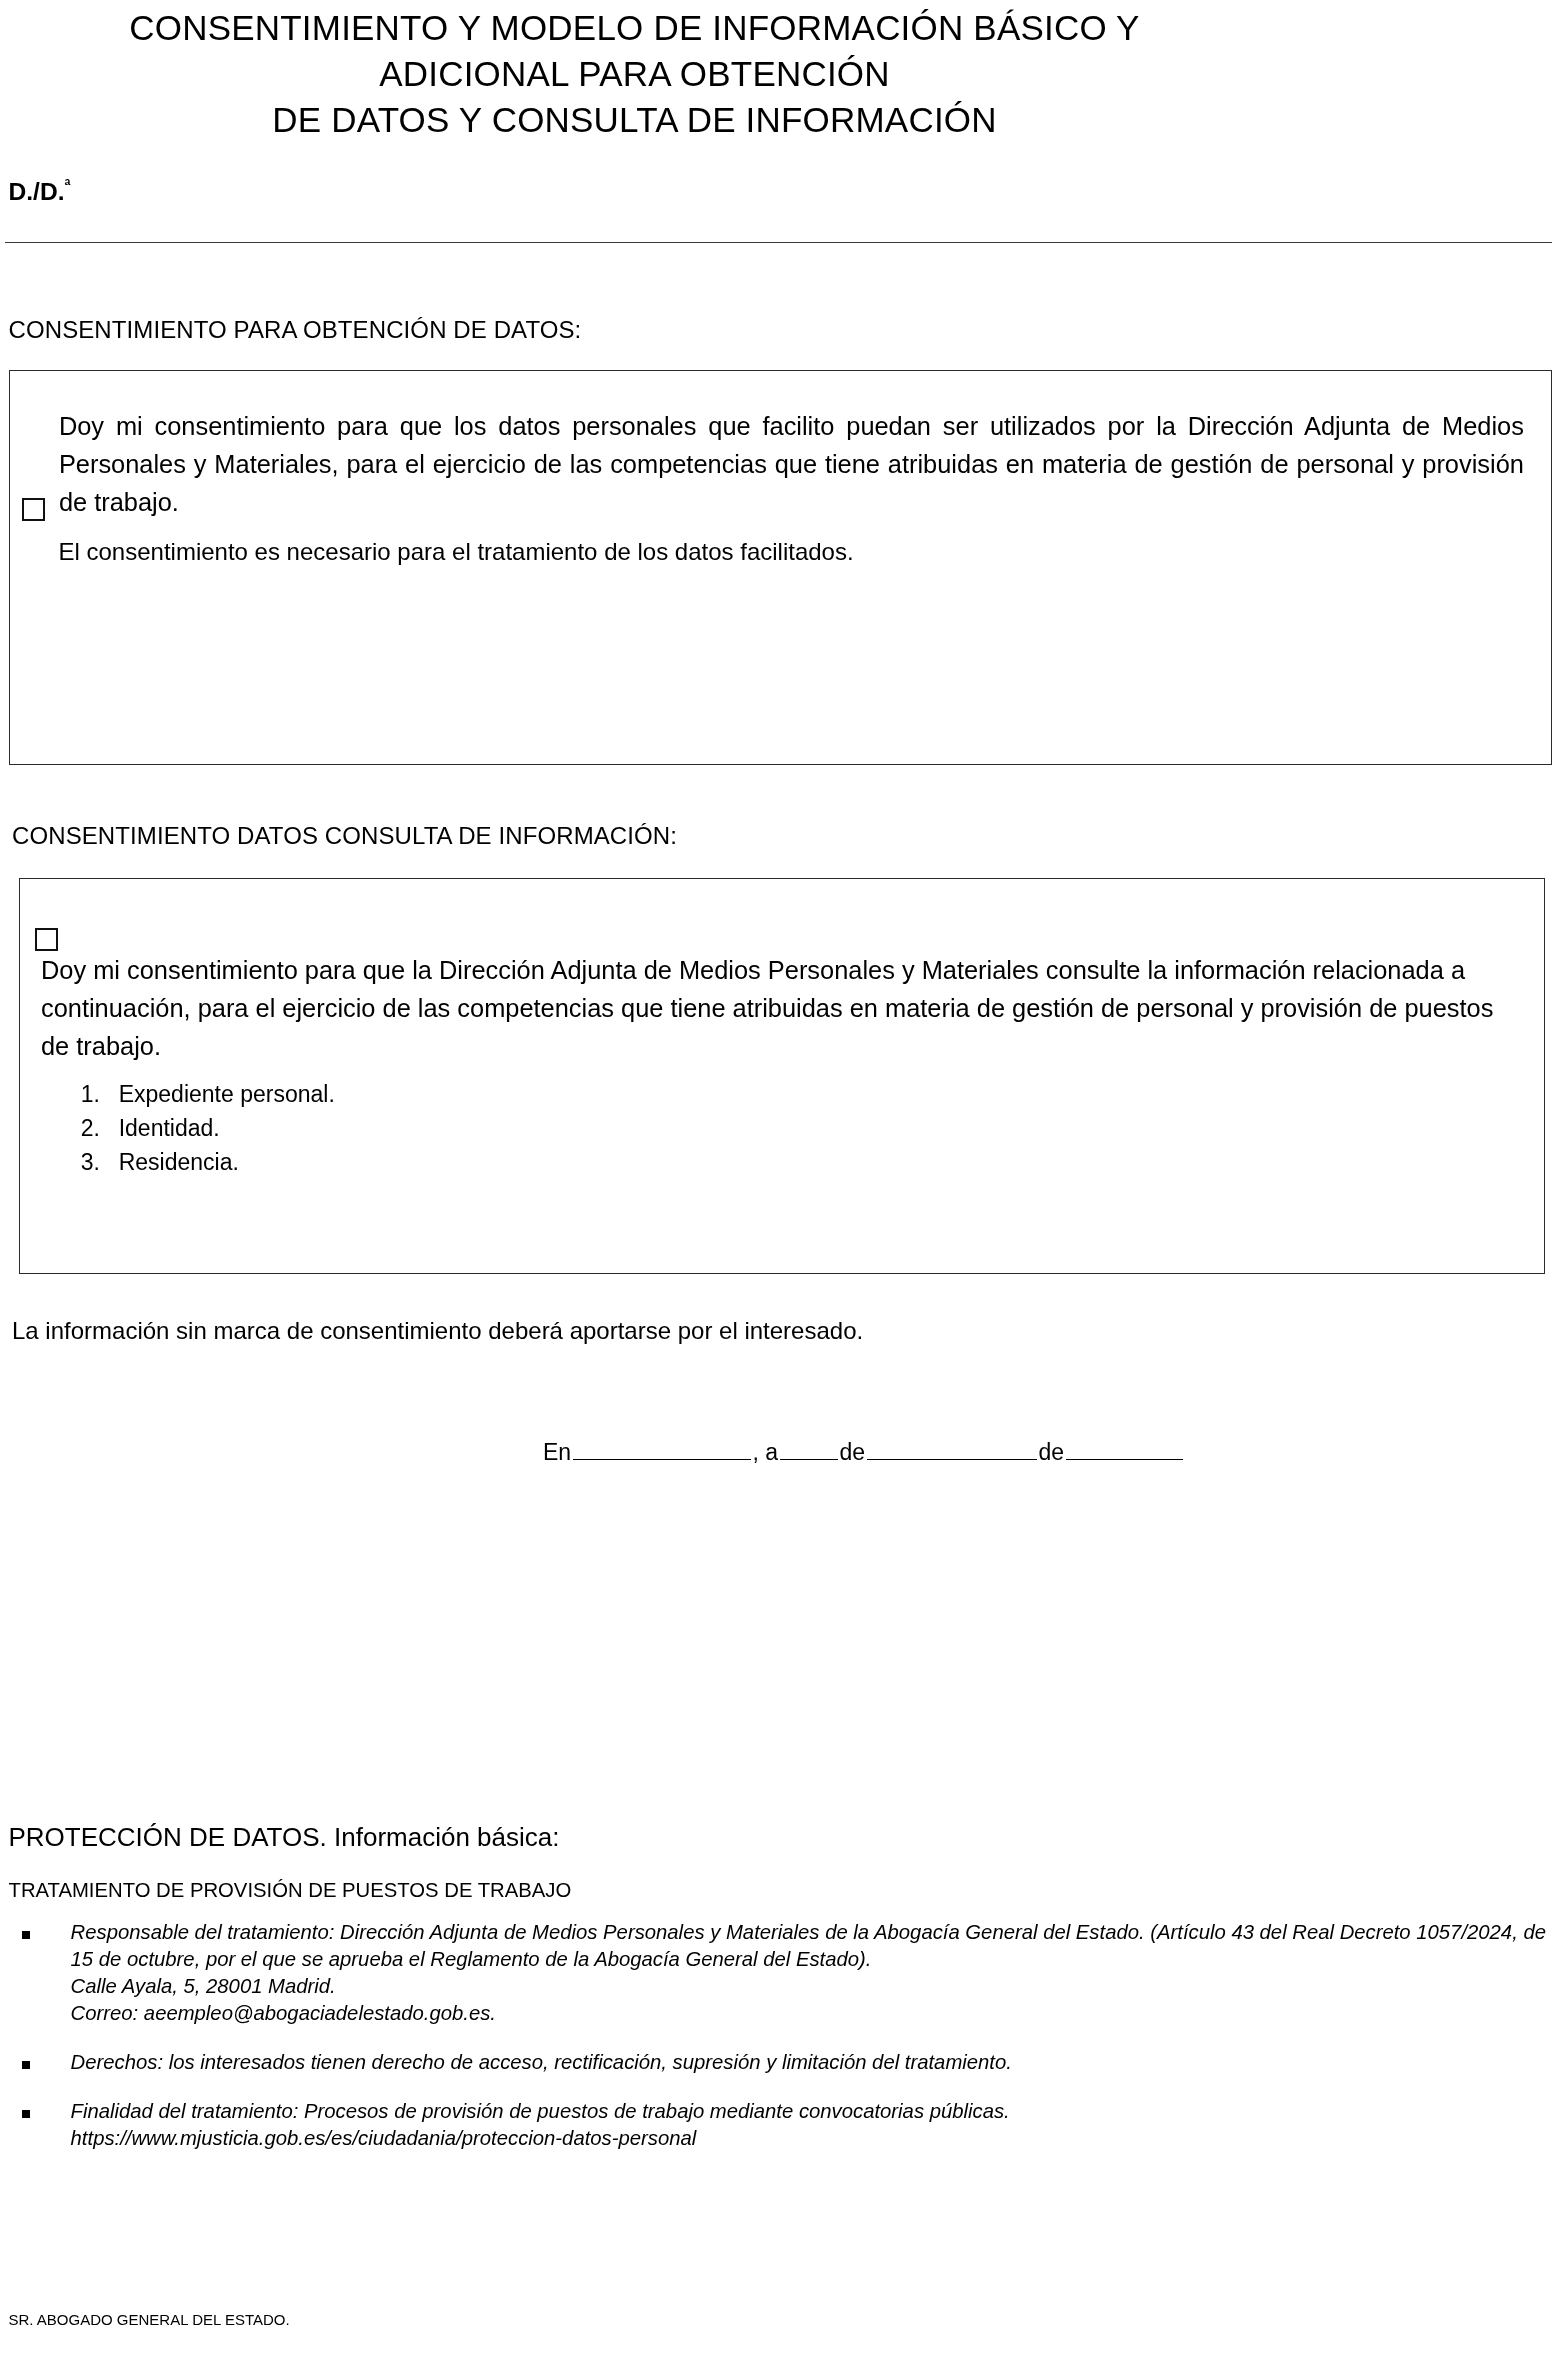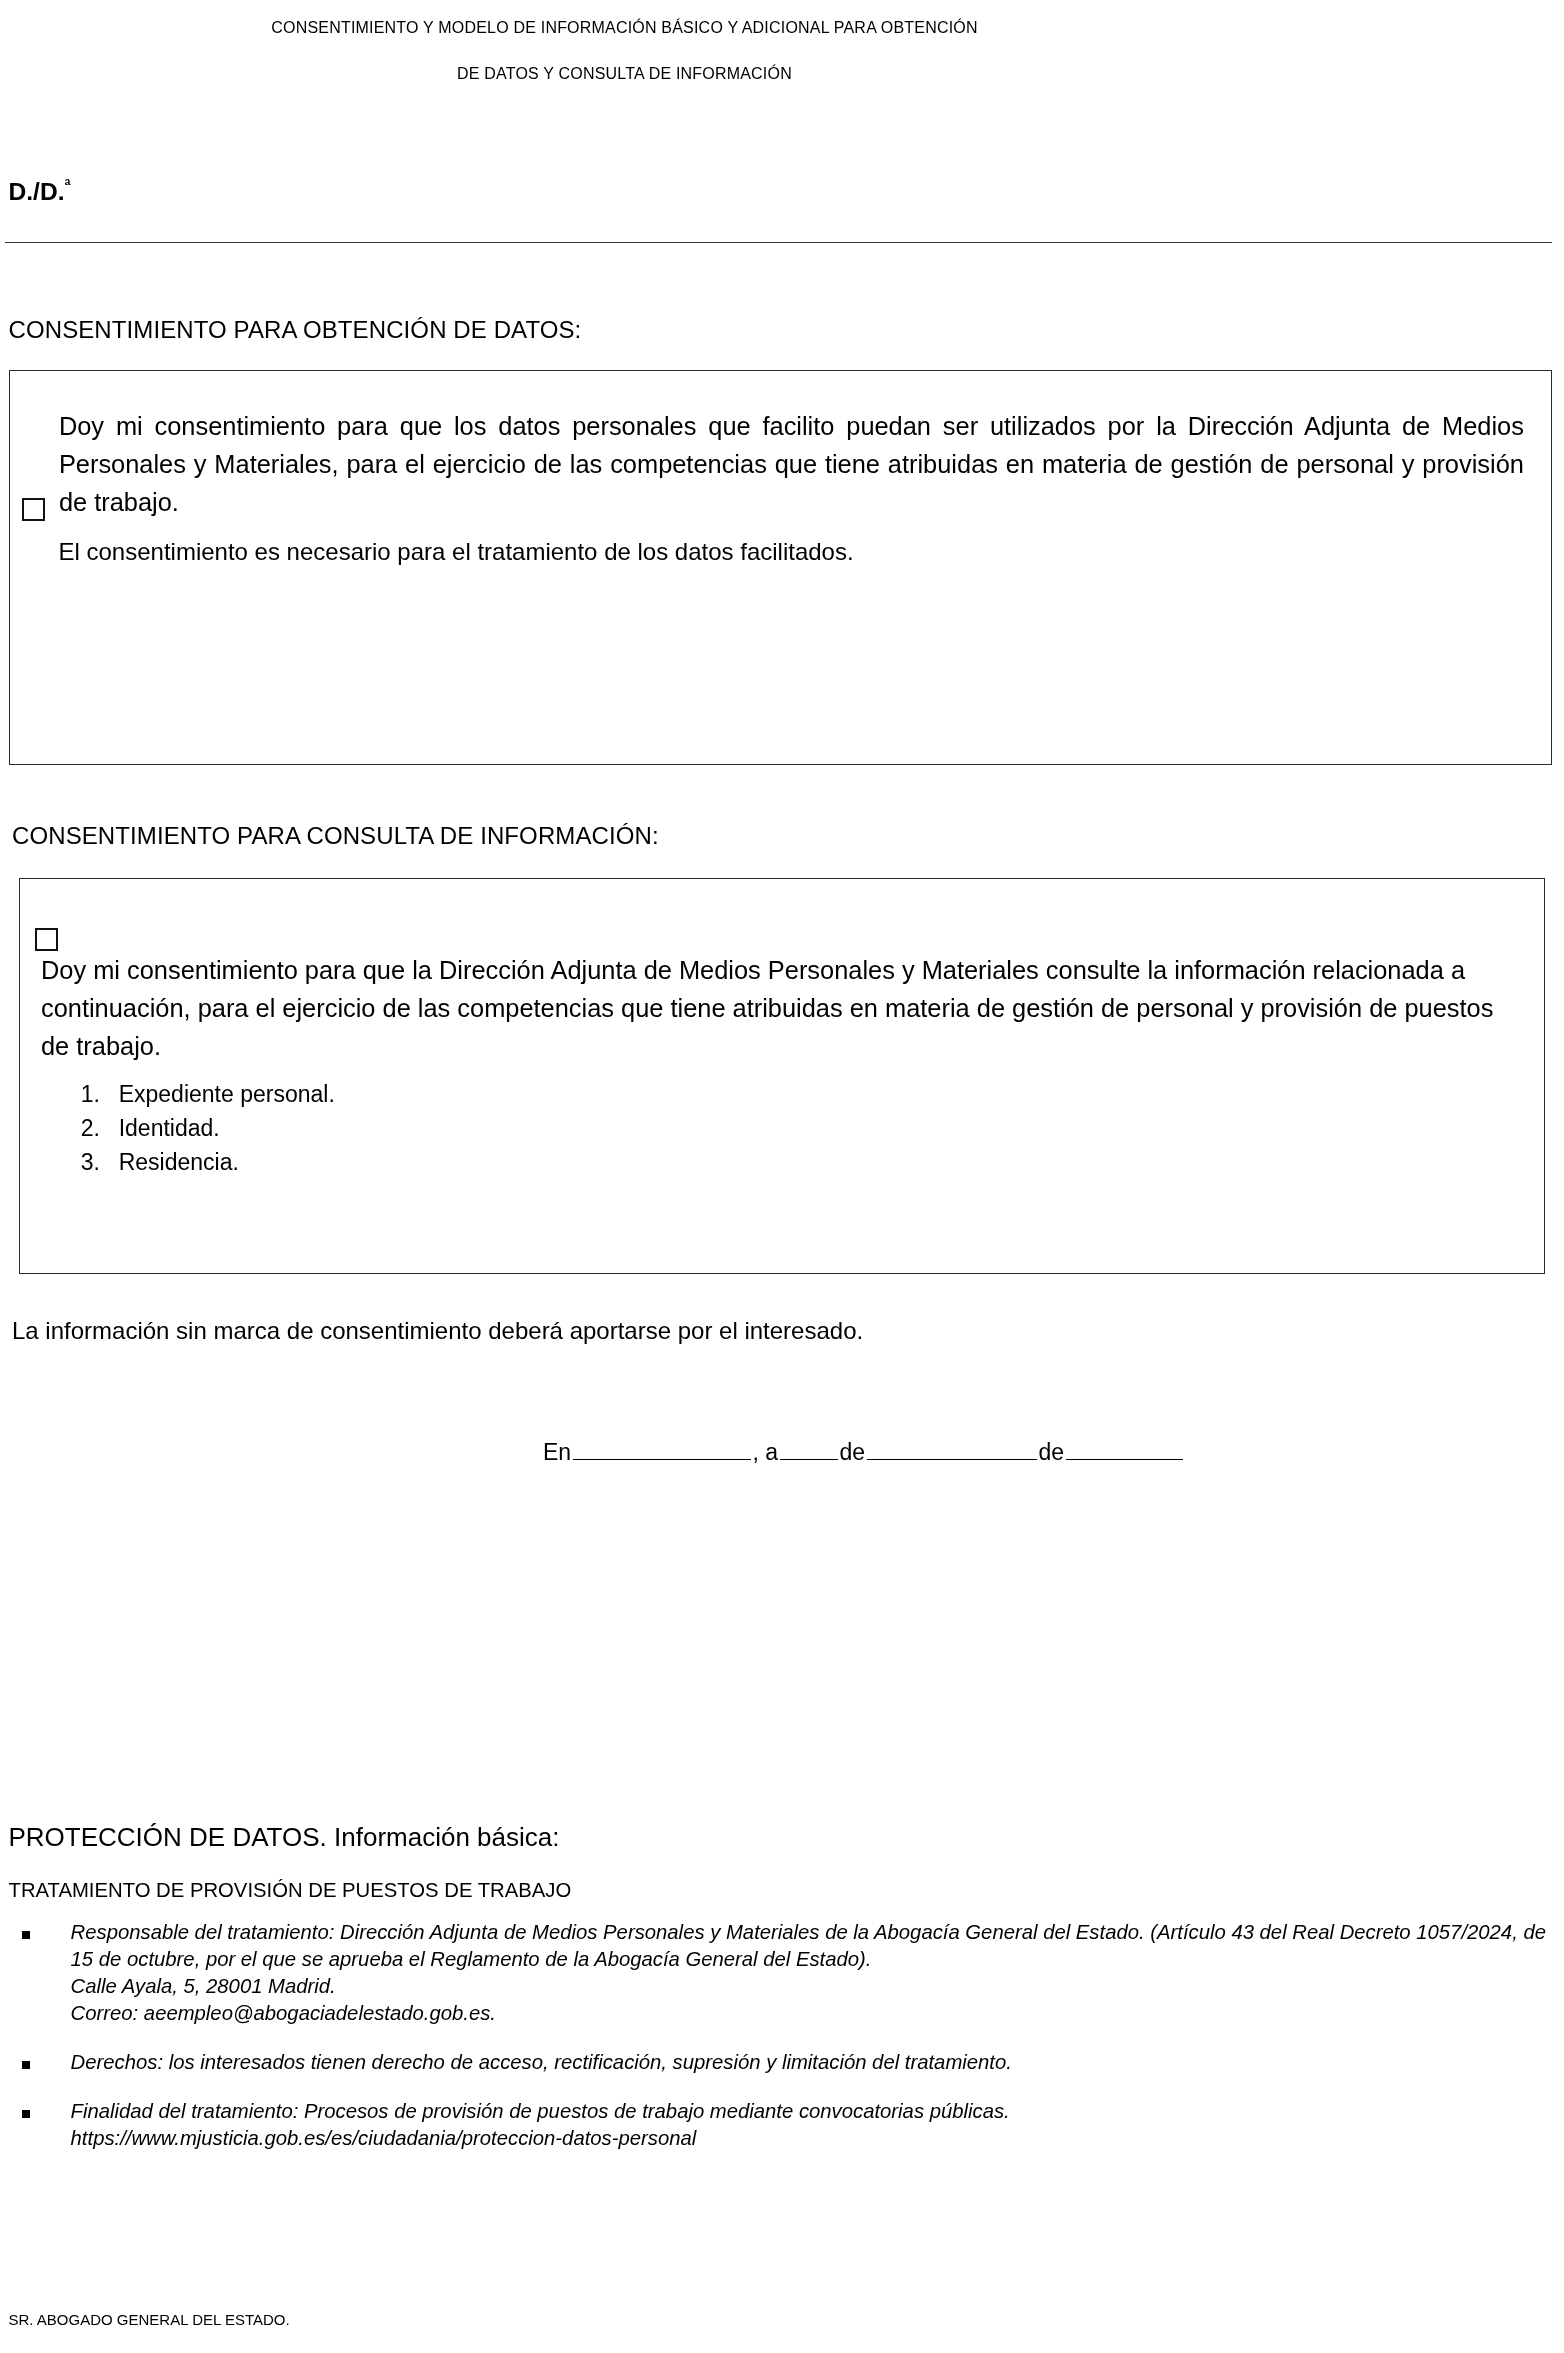--- a/index.html
+++ b/index.html
@@ -17,25 +17,25 @@
     width: 1564px;
     height: 2354px;
     background: #ffffff;
     overflow: hidden;
     box-sizing: border-box;
   }
 
   
   .doc-title {
     position: absolute;
-    left: 6px;
+    left: 16px;
     top: 5.1px;
     width: 1237px;
     text-align: center;
-    font-size: 16px;
+    font-size: 35px;
     line-height: 46px;
     letter-spacing: 0.2px;
   }
   .doc-title .line1 { display: block; padding: 0 44px; }
   .doc-title .line2 { display: block; }
 
   
   .name-label {
     position: absolute;
     left: 8.5px;
@@ -249,21 +249,21 @@
   <div class="section-heading" id="heading-obtencion">CONSENTIMIENTO PARA OBTENCIÓN DE DATOS:</div>
 
   <div class="consent-box" id="box-obtencion">
     <div class="consent-item" id="item-obtencion">
       <span class="checkbox"></span>
       <span class="consent-text">Doy mi consentimiento para que los datos personales que facilito puedan ser utilizados por la Dirección Adjunta de Medios Personales y Materiales, para el ejercicio de las competencias que tiene atribuidas en materia de gestión de personal y provisión de trabajo.</span>
     </div>
     <div class="necessary-note">El consentimiento es necesario para el tratamiento de los datos facilitados.</div>
   </div>
 
-  <div class="section-heading" id="heading-consulta">CONSENTIMIENTO PARA CONSULTA DE INFORMACIÓN:</div>
+  <div class="section-heading" id="heading-consulta">CONSENTIMIENTO DATOS CONSULTA DE INFORMACIÓN:</div>
 
   <div class="consent-box" id="box-consulta">
     <div class="consent-item" id="item-consulta">
       <span class="checkbox"></span>
       <span class="consent-text">Doy mi consentimiento para que la Dirección Adjunta de Medios Personales y Materiales consulte la información relacionada a continuación, para el ejercicio de las competencias que tiene atribuidas en materia de gestión de personal y provisión de puestos de trabajo.</span>
     </div>
     <ol class="numbered-list">
       <li>
         <span class="num">1.</span>
         <span>Expediente personal.</span>

